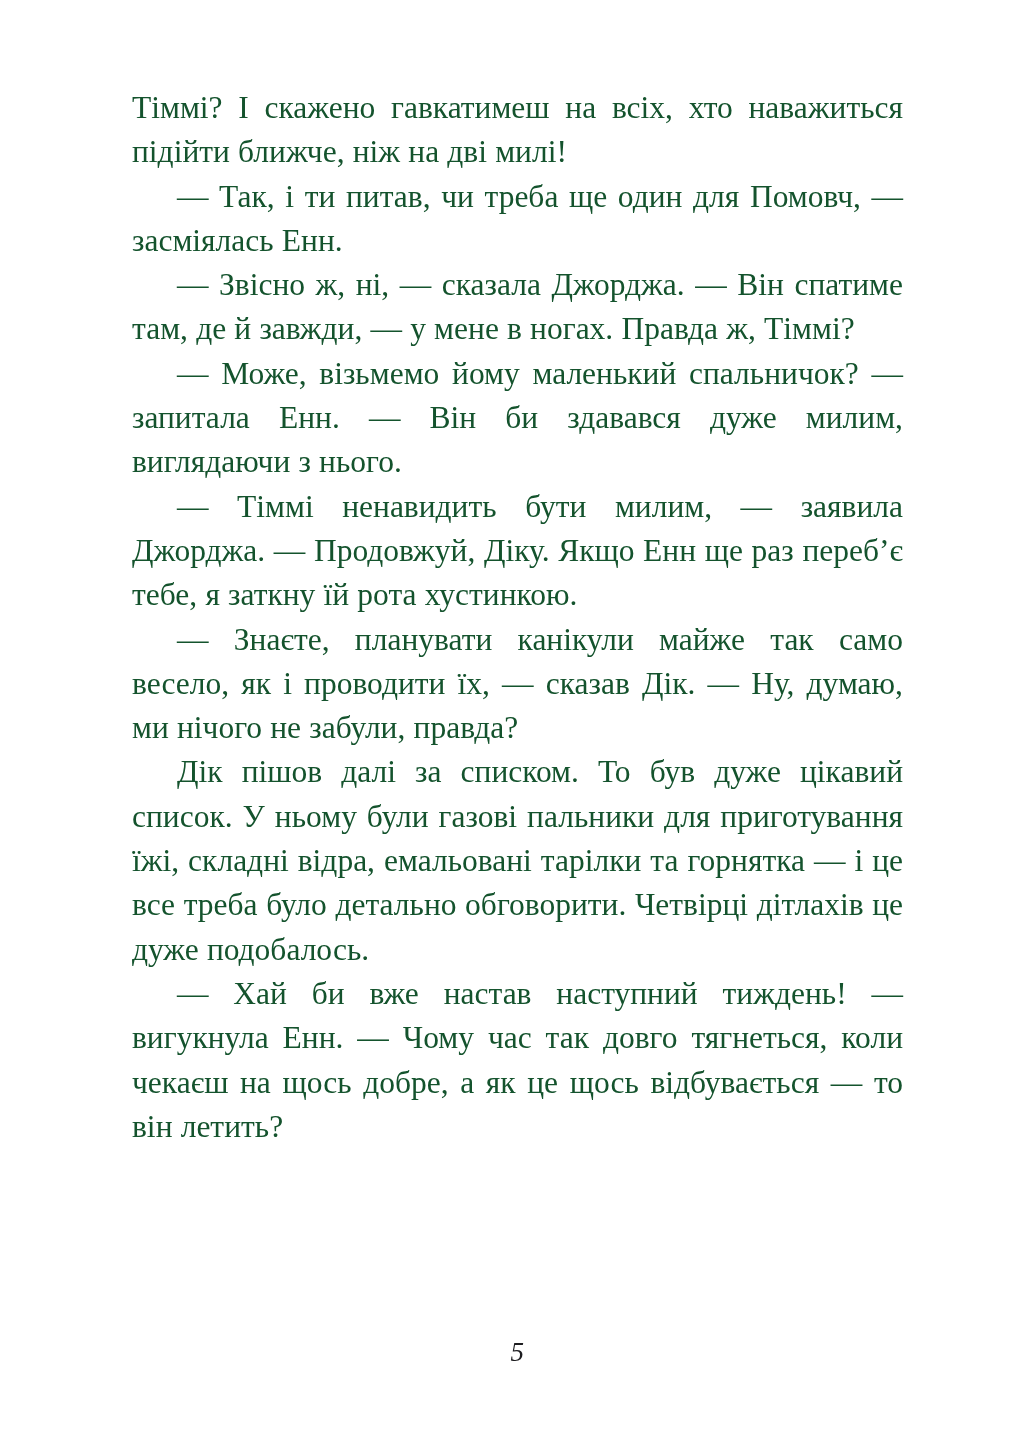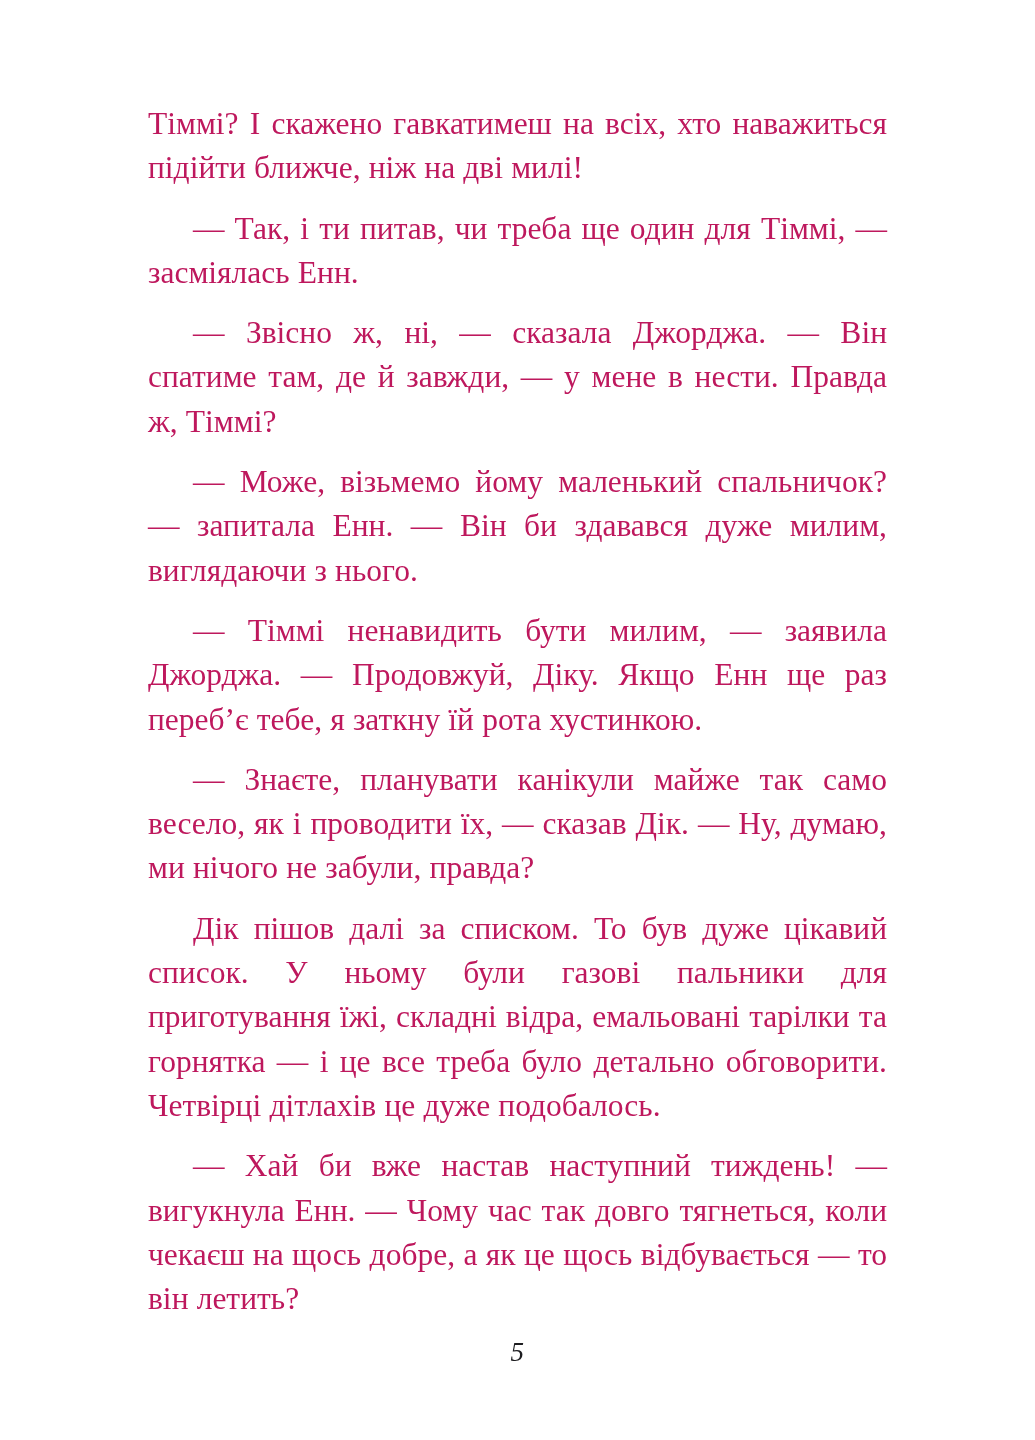--- a/index.html
+++ b/index.html
@@ -18,25 +18,25 @@
   }
 
   .text-block {
     position: absolute;
     left: 132px;
     top: 86px;
     width: 771px;
   }
 
   .para {
-    margin: 16px;
+    margin: 0;
     font-family: "Liberation Serif", "DejaVu Serif", serif;
     font-size: 31.5px;
     line-height: 44.3px;
-    color: #be185d;
+    color: #14532d;
     text-align: justify;
     text-justify: inter-word;
     hyphens: manual;
     -webkit-hyphens: manual;
     word-spacing: 0.01em;
   }
 
   
   .para.continuation {
     text-indent: 0;
@@ -60,22 +60,22 @@
     letter-spacing: 0.01em;
   }
 </style>
 </head>
 <body>
 
 <div class="page">
 
   <div class="text-block">
     <p class="para continuation">Тіммі? І скажено гавкатимеш на всіх, хто наважиться підійти ближче, ніж на дві милі!</p>
-    <p class="para indent">— Так, і ти питав, чи треба ще один для Тіммі, — засміялась Енн.</p>
-    <p class="para indent">— Звісно ж, ні, — сказала Джорджа. — Він спатиме там, де й завжди, — у мене в нести. Правда ж, Тіммі?</p>
+    <p class="para indent">— Так, і ти питав, чи треба ще один для Помовч, — засміялась Енн.</p>
+    <p class="para indent">— Звісно ж, ні, — сказала Джорджа. — Він спатиме там, де й завжди, — у мене в ногах. Правда ж, Тіммі?</p>
     <p class="para indent">— Може, візьмемо йому маленький спальничок? — запитала Енн. — Він би здавався дуже милим, виглядаючи з нього.</p>
     <p class="para indent">— Тіммі ненавидить бути милим, — заявила Джорджа. — Продовжуй, Діку. Якщо Енн ще раз переб’є тебе, я заткну їй рота хустинкою.</p>
     <p class="para indent">— Знаєте, планувати канікули майже так само весело, як і проводити їх, — сказав Дік. — Ну, думаю, ми нічого не забули, правда?</p>
     <p class="para indent">Дік пішов далі за списком. То був дуже цікавий список. У ньому були газові пальники для приготування їжі, складні відра, емальовані тарілки та горнятка — і це все треба було детально обговорити. Четвірці дітлахів це дуже подобалось.</p>
     <p class="para indent">— Хай би вже настав наступний тиждень! — вигукнула Енн. — Чому час так довго тягнеться, коли чекаєш на щось добре, а як це щось відбувається — то він летить?</p>
   </div>
 
   <div class="page-number">5</div>
 
 </div>

